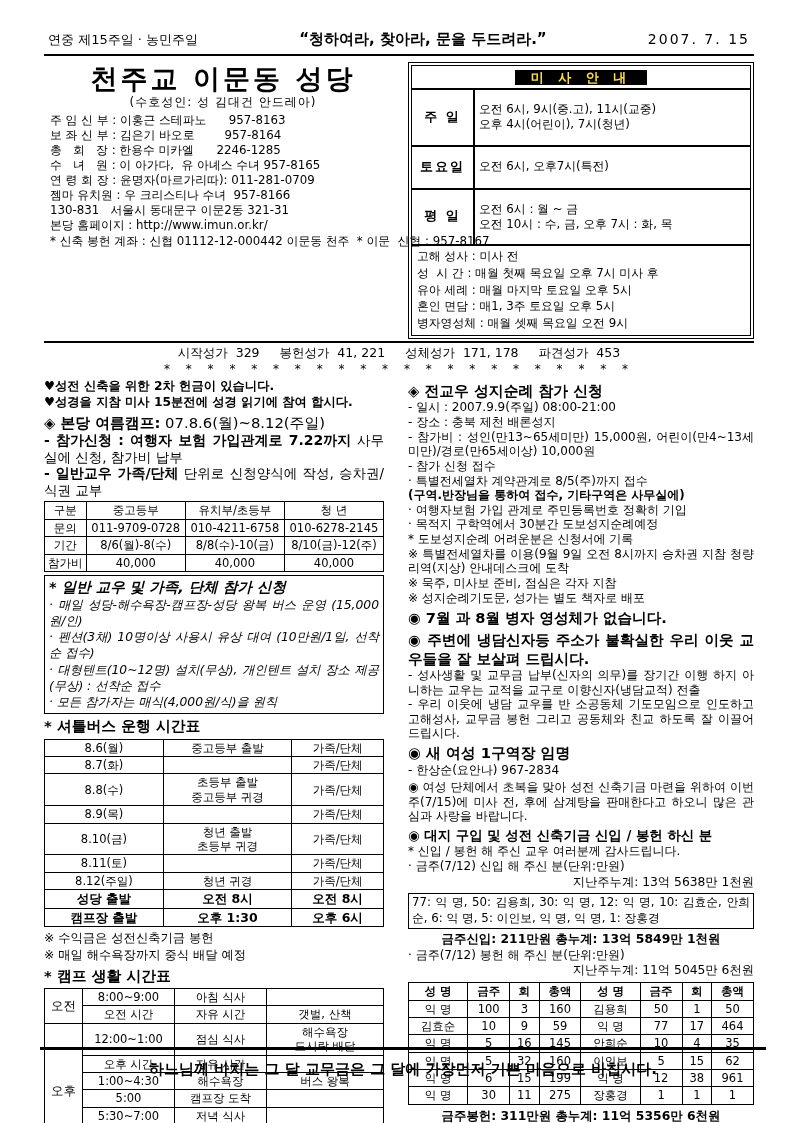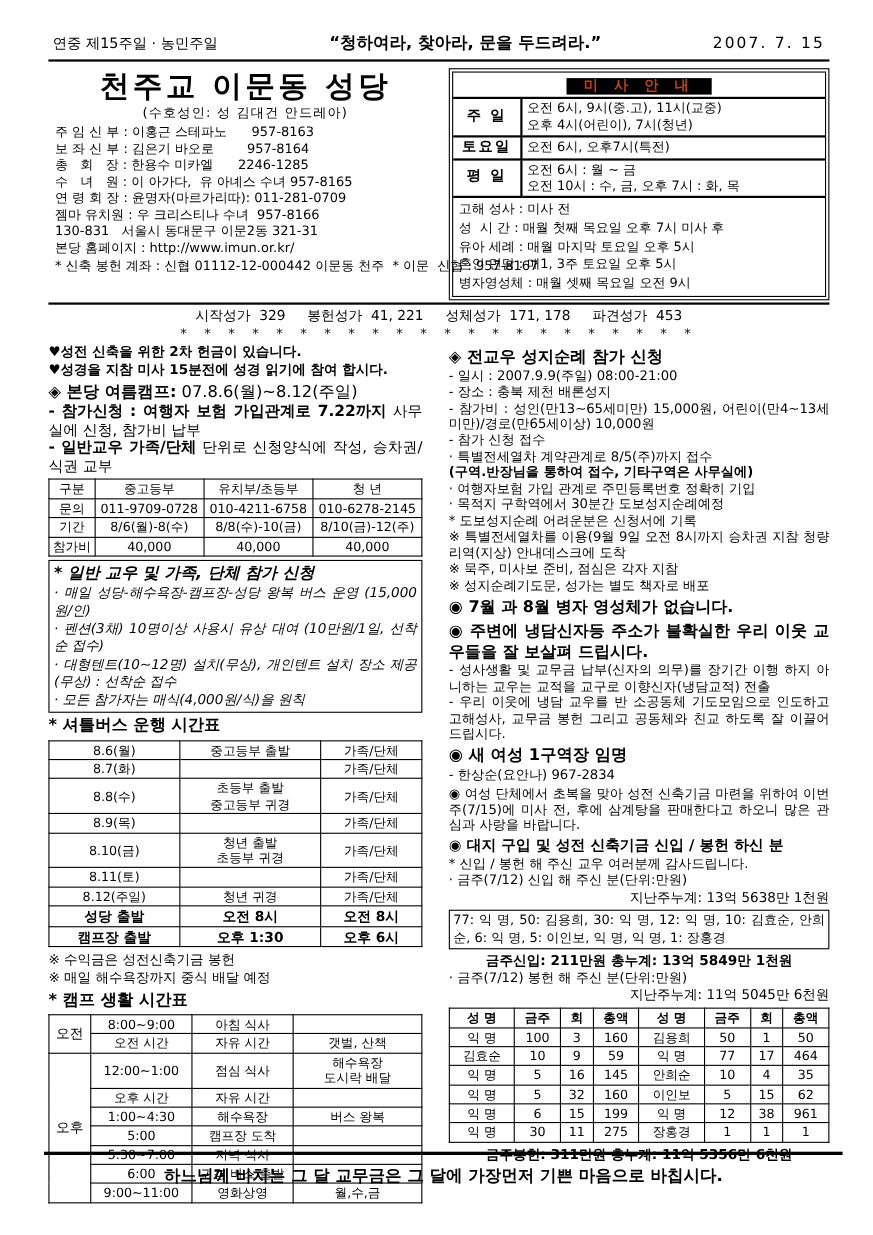--- a/index.html
+++ b/index.html
@@ -20,24 +20,24 @@
   .toprow { display:flex; gap:6px; margin-top:6px; align-items:stretch; }
   .churchbox { width:358px; padding:2px 6px 0 6px; }
   .church-title { font-size:27px; font-weight:bold; text-align:center; letter-spacing:3px; line-height:1.1; }
   .church-patron { text-align:center; font-size:12px; letter-spacing:1px; margin-bottom:2px; }
   .church-line { font-size:11.8px; line-height:1.28; white-space:pre; }
   .homepage-line { font-size:11.8px; line-height:1.28; white-space:pre; }
   .account-line { font-size:11.8px; line-height:1.3; white-space:pre; margin-top:1px; }
 
   .massbox { flex:1; border:4px double #000; align-self:flex-start; }
   .mass-title-bar { text-align:center; border-bottom:2px solid #000; padding:1px 0; }
-  .mass-title-bar span { background:#000; color:#c2410c; font-weight:bold; font-size:13px;
+  .mass-title-bar span { background:#000; color:#fde047; font-weight:bold; font-size:13px;
                          letter-spacing:5px; padding:0 16px; }
   table.mass { width:100%; border-collapse:collapse; font-size:11.8px; }
-  table.mass td { border-bottom:2px solid #000; padding:1px 4px; white-space:pre-line; line-height:1.3; }
+  table.mass td { border-bottom:2px solid #000; padding:12px 4px; white-space:pre-line; line-height:1.3; }
   td.mass-label { font-weight:bold; font-size:13px; text-align:center; width:62px;
                   border-right:2px solid #000; letter-spacing:2px; }
   .mass-extra { padding:2px 5px 3px 5px; }
   .mass-extra div { font-size:11.8px; line-height:1.42; white-space:pre; }
 
   .rule2 { border-top:2px solid #000; margin-top:2px; }
   .hymns { text-align:center; font-size:12.5px; white-space:pre; margin-top:2px; }
   .stars { text-align:center; font-size:12px; letter-spacing:6px; white-space:nowrap; overflow:hidden; }
 
   

